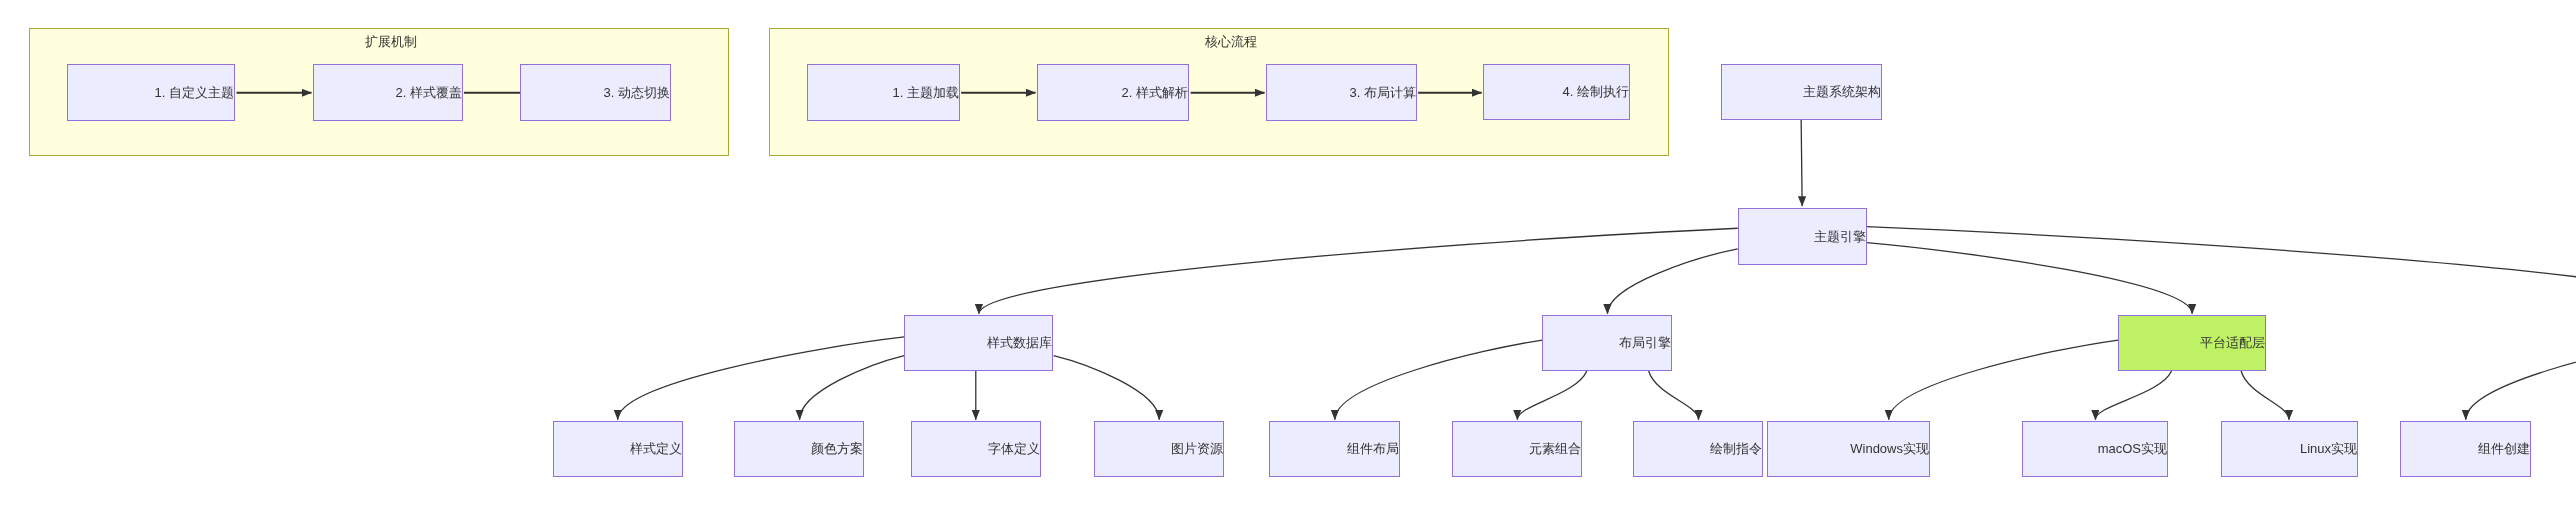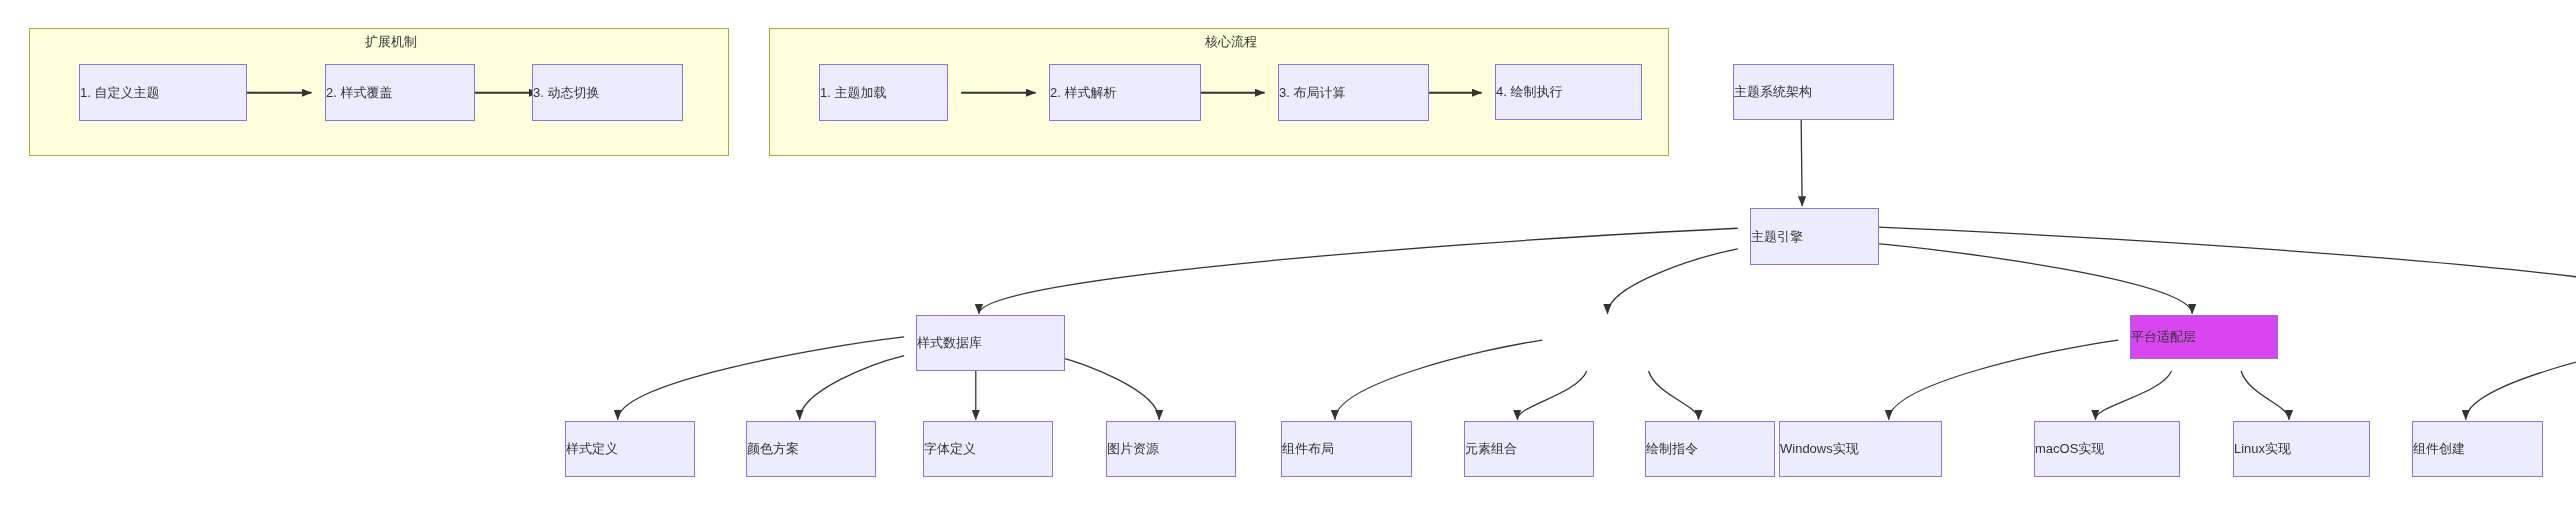--- a/index.html
+++ b/index.html
@@ -12,22 +12,22 @@
     font-family: "Liberation Sans", "DejaVu Sans", sans-serif;
   }
   #edges { position: absolute; left: 0; top: 0; z-index: 2; }
   .cluster { position: absolute; z-index: 1; box-sizing: border-box; }
   .cluster-label {
     position: absolute; top: 5.2px; left: 12px; width: 100%;
     text-align: center; font-size: 13px; line-height: 1.2;
   }
   .node {
     position: absolute; z-index: 3; box-sizing: border-box;
-    display: flex; align-items: center; justify-content: flex-start;
-    font-size: 13px; white-space: nowrap; margin-left: 12px;
+    display: flex; align-items: center; justify-content: flex-end;
+    font-size: 13px; white-space: nowrap;
   }
 </style>
 </head>
 <body>
 
 <div id="canvas" style="background: rgb(255, 255, 255);">
   <svg id="edges" width="2915" height="507" xmlns="http://www.w3.org/2000/svg" viewBox="0 0 5658 984">
       <defs>
         <marker id="arrow" viewBox="0 0 20 16" markerUnits="userSpaceOnUse" markerWidth="20" markerHeight="16" refX="19" refY="8" orient="auto">
           <path d="M0,0 L20,8 L0,16 Z" fill="#333333"></path>
@@ -65,42 +65,45 @@
     </div>
     <div class="node" style="left: 67px; top: 64px; width: 168px; height: 57px; background: rgb(236, 236, 255); border: 1px solid rgb(147, 112, 219); color: rgb(51, 51, 51);">
       <span>1. 自定义主题</span>
     </div>
     <div class="node" style="left: 313px; top: 64px; width: 150px; height: 57px; background: rgb(236, 236, 255); border: 1px solid rgb(147, 112, 219); color: rgb(51, 51, 51);">
       <span>2. 样式覆盖</span>
     </div>
     <div class="node" style="left: 520px; top: 64px; width: 151px; height: 57px; background: rgb(236, 236, 255); border: 1px solid rgb(147, 112, 219); color: rgb(51, 51, 51);">
       <span>3. 动态切换</span>
     </div>
-    <div class="node" style="left: 807px; top: 64px; width: 129px; height: 57px; background: rgb(236, 236, 255); border: 1px solid rgb(147, 112, 219); color: rgb(51, 51, 51);">
+    <div class="node" style="left: 807px; top: 64px; width: 153px; height: 57px; background: rgb(236, 236, 255); border: 1px solid rgb(147, 112, 219); color: rgb(51, 51, 51);">
       <span>1. 主题加载</span>
     </div>
     <div class="node" style="left: 1037px; top: 64px; width: 152px; height: 57px; background: rgb(236, 236, 255); border: 1px solid rgb(147, 112, 219); color: rgb(51, 51, 51);">
       <span>2. 样式解析</span>
     </div>
     <div class="node" style="left: 1266px; top: 64px; width: 151px; height: 57px; background: rgb(236, 236, 255); border: 1px solid rgb(147, 112, 219); color: rgb(51, 51, 51);">
       <span>3. 布局计算</span>
     </div>
     <div class="node" style="left: 1483px; top: 64px; width: 147px; height: 56px; background: rgb(236, 236, 255); border: 1px solid rgb(147, 112, 219); color: rgb(51, 51, 51);">
       <span>4. 绘制执行</span>
     </div>
     <div class="node" style="left: 1721px; top: 64px; width: 161px; height: 56px; background: rgb(236, 236, 255); border: 1px solid rgb(147, 112, 219); color: rgb(51, 51, 51);">
       <span>主题系统架构</span>
     </div>
     <div class="node" style="left: 1738px; top: 208px; width: 129px; height: 57px; background: rgb(236, 236, 255); border: 1px solid rgb(147, 112, 219); color: rgb(51, 51, 51);">
       <span>主题引擎</span>
     </div>
     <div class="node" style="left: 904px; top: 315px; width: 149px; height: 56px; background: rgb(236, 236, 255); border: 1px solid rgb(147, 112, 219); color: rgb(51, 51, 51);">
       <span>样式数据库</span>
     </div>
-    <div class="node" style="left: 2118px; top: 315px; width: 148px; height: 44px; background: #d946ef; border: 1px solid rgb(147, 112, 219); color: rgb(51, 51, 51);">
+    <div class="node" style="left: 1542px; top: 315px; width: 130px; height: 56px; background: rgb(236, 236, 255); border: 1px solid rgb(147, 112, 219); color: rgb(51, 51, 51);">
+      <span>布局引擎</span>
+    </div>
+    <div class="node" style="left: 2118px; top: 315px; width: 148px; height: 56px; background: #bef264; border: 1px solid rgb(147, 112, 219); color: rgb(51, 51, 51);">
       <span>平台适配层</span>
     </div>
     <div class="node" style="left: 553px; top: 421px; width: 130px; height: 56px; background: rgb(236, 236, 255); border: 1px solid rgb(147, 112, 219); color: rgb(51, 51, 51);">
       <span>样式定义</span>
     </div>
     <div class="node" style="left: 734px; top: 421px; width: 130px; height: 56px; background: rgb(236, 236, 255); border: 1px solid rgb(147, 112, 219); color: rgb(51, 51, 51);">
       <span>颜色方案</span>
     </div>
     <div class="node" style="left: 911px; top: 421px; width: 130px; height: 56px; background: rgb(236, 236, 255); border: 1px solid rgb(147, 112, 219); color: rgb(51, 51, 51);">
       <span>字体定义</span>

